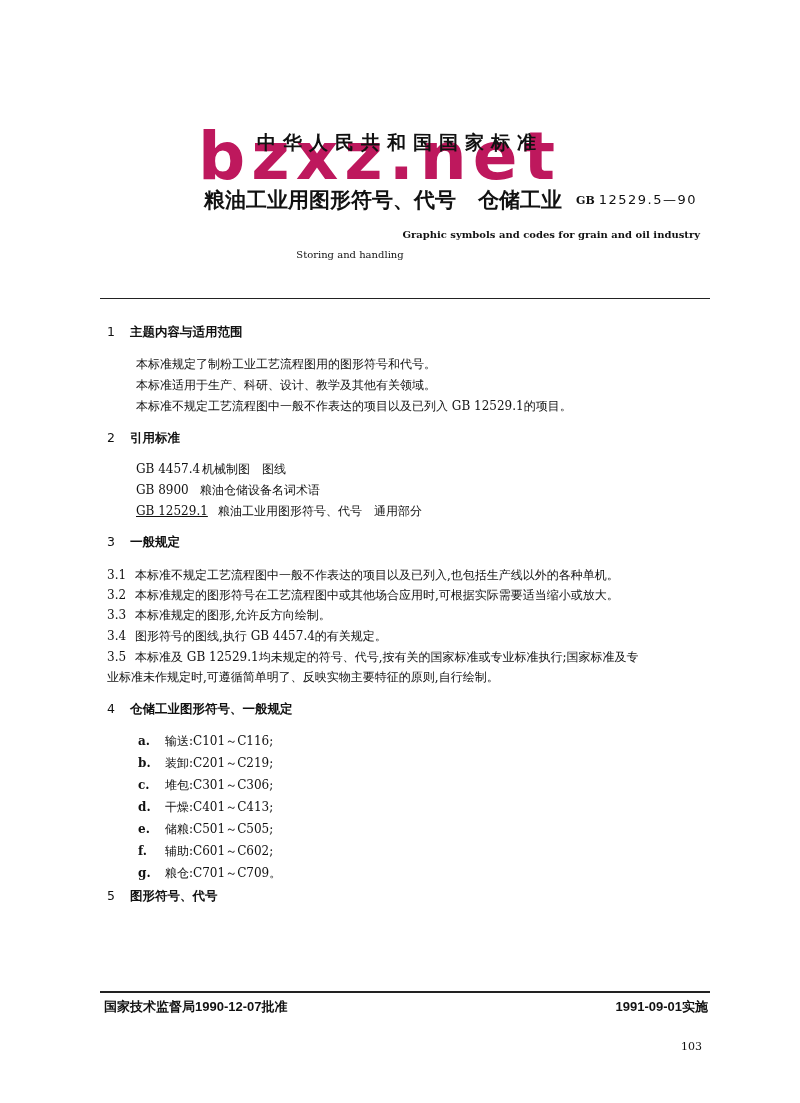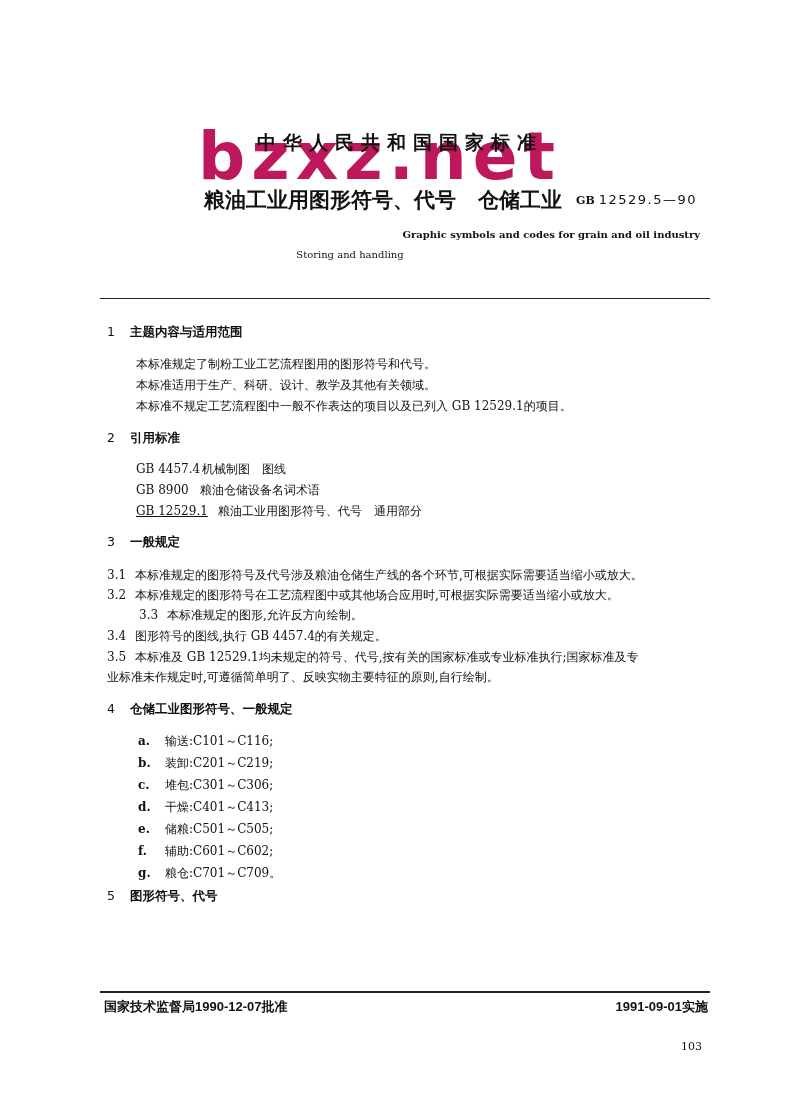--- a/index.html
+++ b/index.html
@@ -62,26 +62,26 @@
   <span style="display:inline-block;width:64px;">GB 8900</span><span>粮油仓储设备名词术语</span>
 </div>
 <div class="abs p" style="left:136px; top:503px;">
   <span style="display:inline-block;width:82px;text-decoration:underline;">GB 12529.1</span><span>粮油工业用图形符号、代号　通用部分</span>
 </div>
 
 <div class="abs h" style="left:107px; top:534px;">
   <span class="num">3</span><span>一般规定</span>
 </div>
 <div class="abs p" style="left:107px; top:567px;">
-  <span style="display:inline-block;width:28px;">3.1</span><span>本标准规定的图形符号及代号涉及粮油仓储生产线的各个环节,可根据实际需要适当缩小或放大。</span>
+  <span style="display:inline-block;width:28px;">3.1</span><span>本标准不规定工艺流程图中一般不作表达的项目以及已列入,也包括生产线以外的各种单机。</span>
 </div>
 <div class="abs p" style="left:107px; top:587px;">
   <span style="display:inline-block;width:28px;">3.2</span><span>本标准规定的图形符号在工艺流程图中或其他场合应用时,可根据实际需要适当缩小或放大。</span>
 </div>
-<div class="abs p" style="left:107px; top:607px;margin-left:32px;">
+<div class="abs p" style="left:107px; top:607px;">
   <span style="display:inline-block;width:28px;">3.3</span><span>本标准规定的图形,允许反方向绘制。</span>
 </div>
 <div class="abs p" style="left:107px; top:628px;">
   <span style="display:inline-block;width:28px;">3.4</span><span>图形符号的图线,执行 GB 4457.4的有关规定。</span>
 </div>
 <div class="abs p" style="left:107px; top:649px;">
   <span style="display:inline-block;width:28px;">3.5</span><span>本标准及 GB 12529.1均未规定的符号、代号,按有关的国家标准或专业标准执行;国家标准及专</span>
 </div>
 <div class="abs p" style="left:107px; top:669px;">业标准未作规定时,可遵循简单明了、反映实物主要特征的原则,自行绘制。</div>
 

